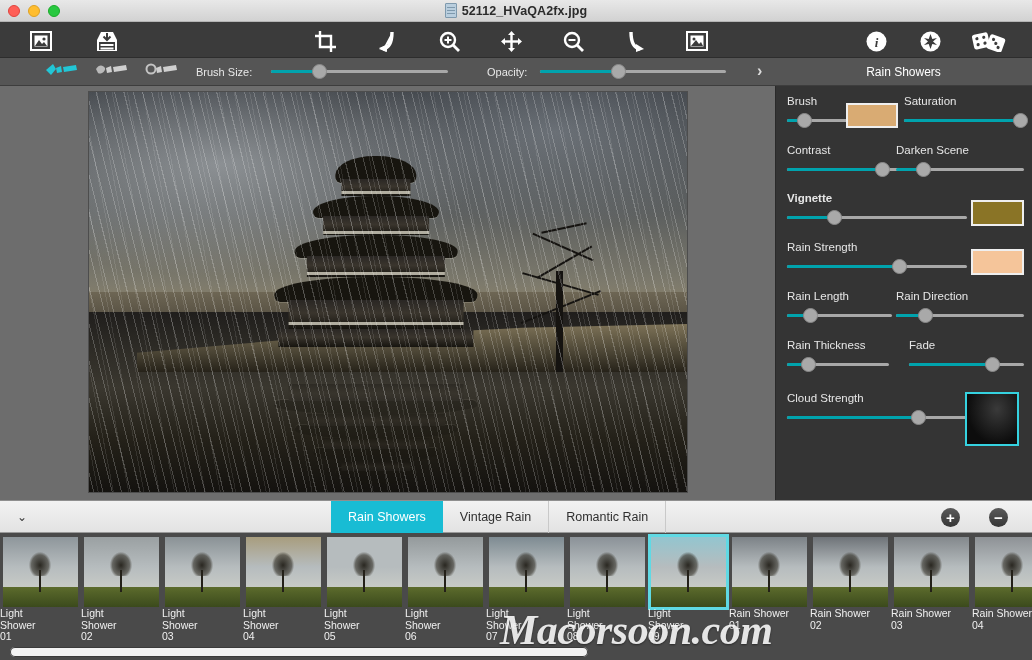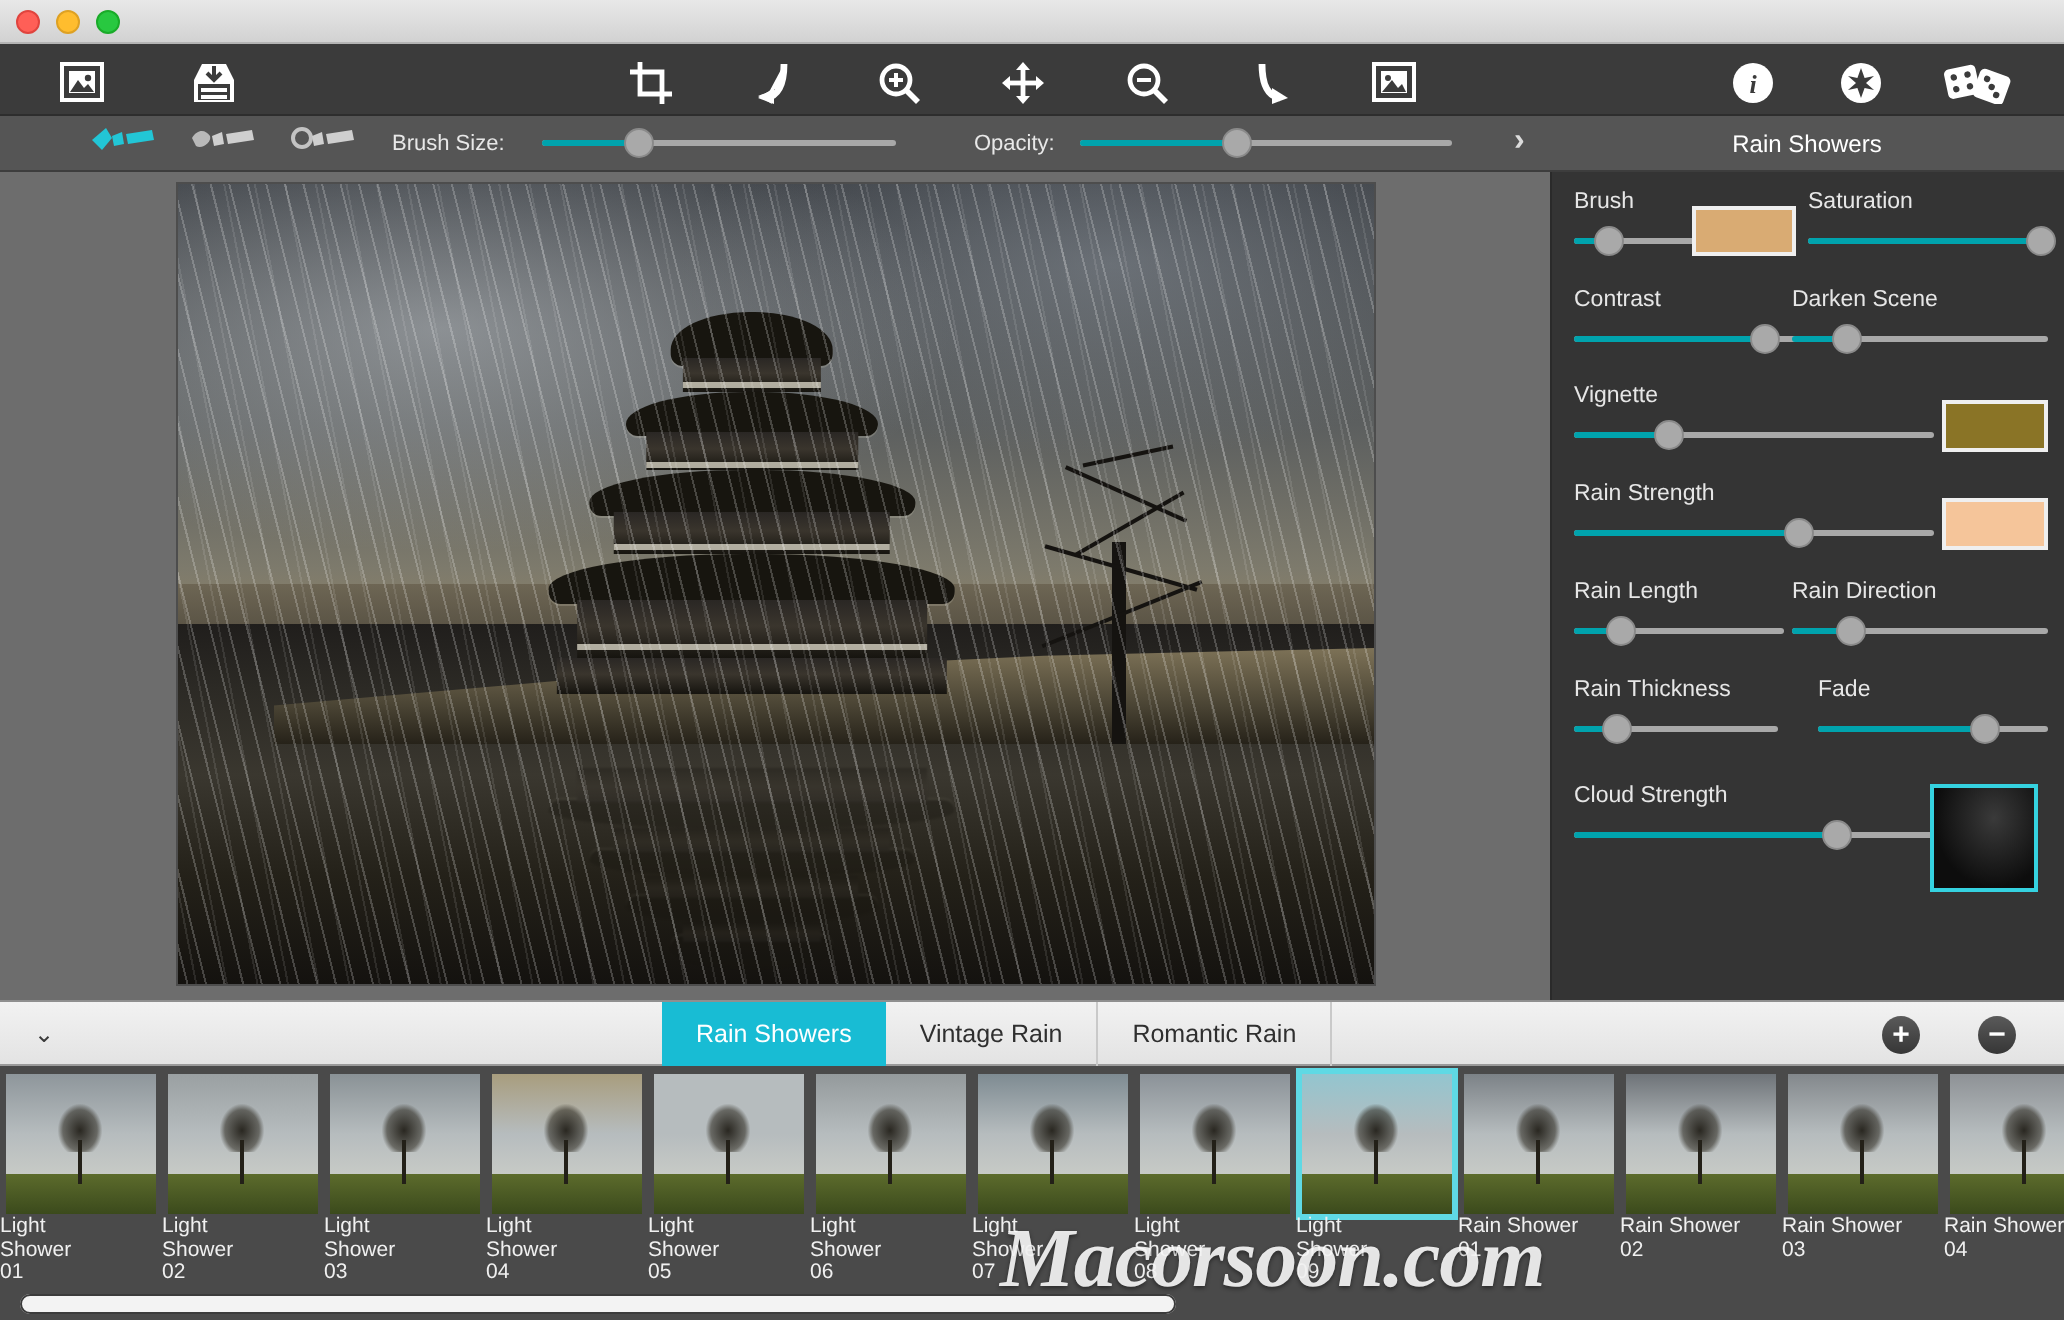--- a/index.html
+++ b/index.html
@@ -164,20 +164,24 @@
 <body>
 
 <div class="app">
 
   <div class="titlebar">
     <div class="traffic">
       <div class="tl red"></div>
       <div class="tl yellow"></div>
       <div class="tl green"></div>
     </div>
+    <div class="title-wrap">
+      <div class="doc-icon"></div>
+      <div class="title-text">52112_HVaQA2fx.jpg</div>
+    </div>
   </div>
 
   <div class="toolbar">
 
     <div class="tb-btn" style="left:25px">
       <span>
         <svg width="22" height="20" viewBox="0 0 22 20">
             <rect x="1" y="1" width="20" height="18" fill="none" stroke="#fff" stroke-width="2"></rect>
             <rect x="4.5" y="4.5" width="13" height="11" fill="#fff"></rect>
             <circle cx="14" cy="8" r="1.6" fill="#3b3b3b"></circle>
@@ -422,21 +426,21 @@
           <div class="track"></div>
           <div class="fill" style="width:94.8px"></div>
           <div class="knob" style="left:94.8px"></div>
         </div>
         <div class="ctl-label" style="left: 120px; top: 58px;">Darken Scene</div>
         <div class="slider" style="position: absolute; left: 120px; top: 76px; width: 128px;">
           <div class="track"></div>
           <div class="fill" style="width:26.88px"></div>
           <div class="knob" style="left:26.88px"></div>
         </div>
-        <div class="ctl-label" style="left: 11px; top: 106px;">Vignette</div>
+        <div class="ctl-label" style="left: 11px; top: 106px; font-weight: bold;">Vignette</div>
         <div class="slider" style="position: absolute; left: 11px; top: 124px; width: 180px;">
           <div class="track"></div>
           <div class="fill" style="width:46.8px"></div>
           <div class="knob" style="left:46.8px"></div>
         </div>
         <div class="swatch" style="left: 195px; top: 114px; width: 53px; height: 26px; background: rgb(138, 116, 38);"></div>
         <div class="ctl-label" style="left: 11px; top: 155px;">Rain Strength</div>
         <div class="slider" style="position: absolute; left: 11px; top: 173px; width: 180px;">
           <div class="track"></div>
           <div class="fill" style="width:111.6px"></div>

